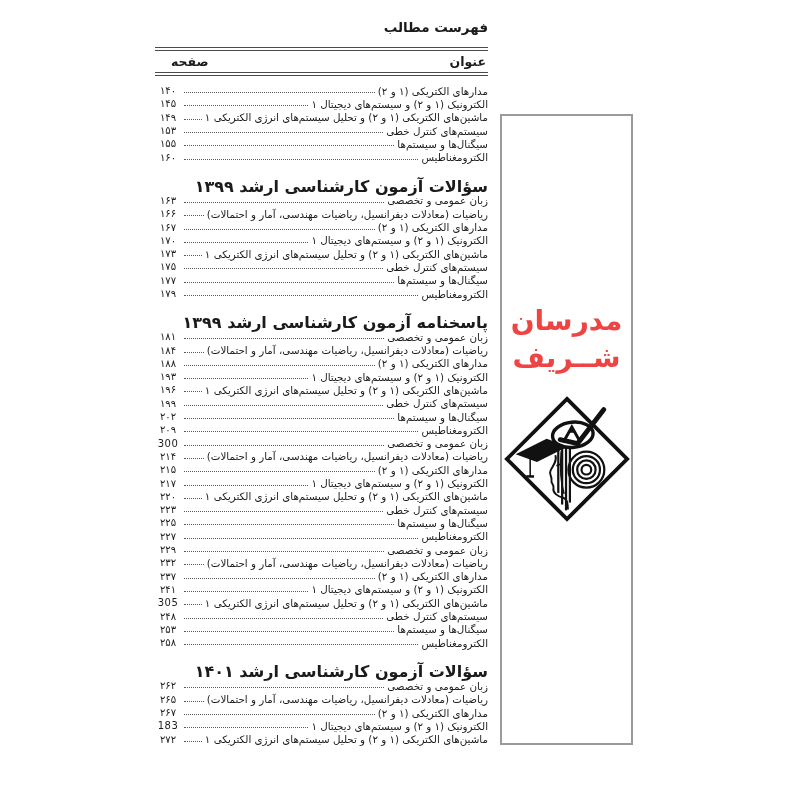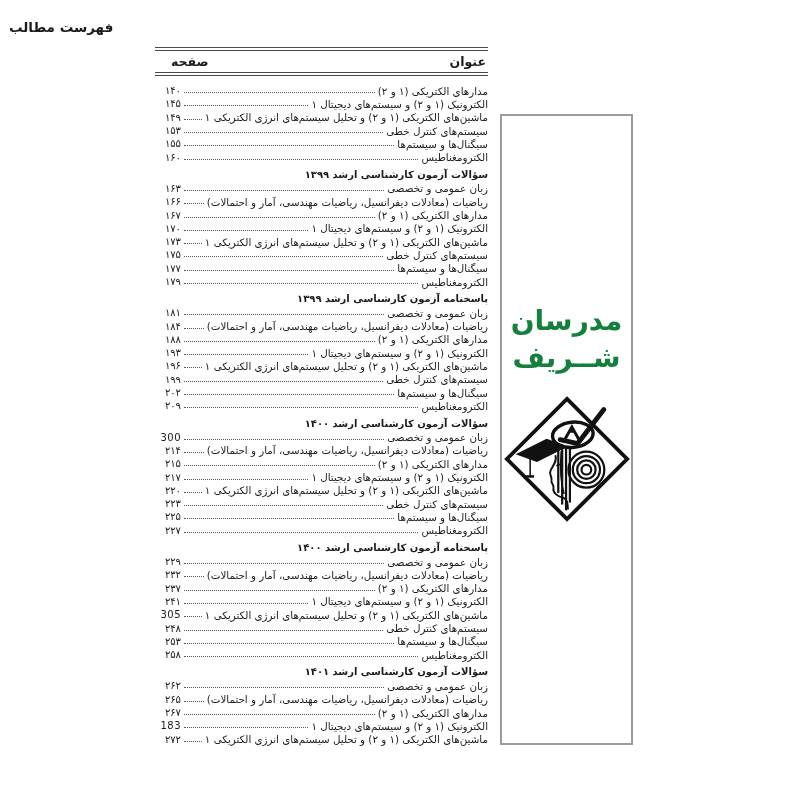--- a/index.html
+++ b/index.html
@@ -1,43 +1,43 @@
 <!DOCTYPE html>
 <html lang="fa"><head>
 <meta charset="utf-8">
 <style>
   html,body { margin:0; padding:0; }
   body {
     width:800px; height:800px; background:#ffffff; position:relative;
     font-family:"DejaVu Sans", sans-serif; color:#1b1b1b; overflow:hidden;
   }
   .page-title {
-    position:absolute; top:19px; left:9px; width:488px; text-align:left;
+    position:absolute; top:19px; left:0; width:488px; text-align:right;
     font-size:13.5px; font-weight:bold; direction:rtl;
   }
   .toc { position:absolute; left:155px; top:47px; width:333px; direction:rtl; }
   .toc-head {
     display:flex; justify-content:space-between; align-items:center;
     border-top:4px double #4a4a4a; border-bottom:4px double #4a4a4a;
     padding:3px 2px; font-weight:bold; font-size:12.5px;
   }
   .toc-head .page-col { padding-left:14px; }
   .toc-body { padding-top:8px; }
   .toc-row { display:flex; align-items:center; height:13.3px; font-size:10.3px; }
   .row-title { white-space:nowrap; flex:none; }
   .leader { flex:1; border-bottom:1.4px dotted #5a5a5a; margin:0 3px; transform:translateY(2px); min-width:6px; }
-  .row-page { width:26px; flex:none; text-align:right; font-size:10px; letter-spacing:0.5px; }
-  .sec-head { font-weight:bold; font-size:10px; height:16px; line-height:17px; margin-top:2px;text-align:right; }
+  .row-page { width:26px; flex:none; text-align:center; font-size:10px; letter-spacing:0.5px; }
+  .sec-head { font-weight:bold; font-size:16px; height:16px; line-height:17px; margin-top:14px;text-align:right; }
   .sidebar {
     position:absolute; left:500px; top:114px; width:129px; height:627px;
     border:2px solid #9b9b9b; background:#fff;
   }
   .brand {
     position:absolute; top:186px; left:0; width:100%; text-align:center;
-    font-weight:bold; font-size:28px; line-height:37px; direction:rtl; color:#15803d;
+    font-weight:bold; font-size:28px; line-height:37px; direction:rtl; color:#ef4444;
   }
   .logo { position:absolute; top:280px; left:2px; width:126px; height:126px; }
 </style>
 </head>
 <body>
 
 <div class="page-title">فهرست مطالب</div>
 
 <div class="toc">
   <div class="toc-head">
@@ -150,21 +150,20 @@
       <div class="toc-row">
         <span class="row-title">سیگنال‌ها و سیستم‌ها</span>
         <span class="leader"></span>
         <span class="row-page">۲۰۲</span>
       </div>
       <div class="toc-row">
         <span class="row-title">الکترومغناطیس</span>
         <span class="leader"></span>
         <span class="row-page">۲۰۹</span>
       </div>
-      <div class="sec-head">سؤالات آزمون کارشناسی ارشد ۱۴۰۰</div>
       <div class="toc-row">
         <span class="row-title">زبان عمومی و تخصصی</span>
         <span class="leader"></span>
         <span class="row-page">300</span>
       </div>
       <div class="toc-row">
         <span class="row-title">ریاضیات (معادلات دیفرانسیل، ریاضیات مهندسی، آمار و احتمالات)</span>
         <span class="leader"></span>
         <span class="row-page">۲۱۴</span>
       </div>
@@ -191,21 +190,20 @@
       <div class="toc-row">
         <span class="row-title">سیگنال‌ها و سیستم‌ها</span>
         <span class="leader"></span>
         <span class="row-page">۲۲۵</span>
       </div>
       <div class="toc-row">
         <span class="row-title">الکترومغناطیس</span>
         <span class="leader"></span>
         <span class="row-page">۲۲۷</span>
       </div>
-      <div class="sec-head">پاسخنامه آزمون کارشناسی ارشد ۱۴۰۰</div>
       <div class="toc-row">
         <span class="row-title">زبان عمومی و تخصصی</span>
         <span class="leader"></span>
         <span class="row-page">۲۲۹</span>
       </div>
       <div class="toc-row">
         <span class="row-title">ریاضیات (معادلات دیفرانسیل، ریاضیات مهندسی، آمار و احتمالات)</span>
         <span class="leader"></span>
         <span class="row-page">۲۳۲</span>
       </div>

